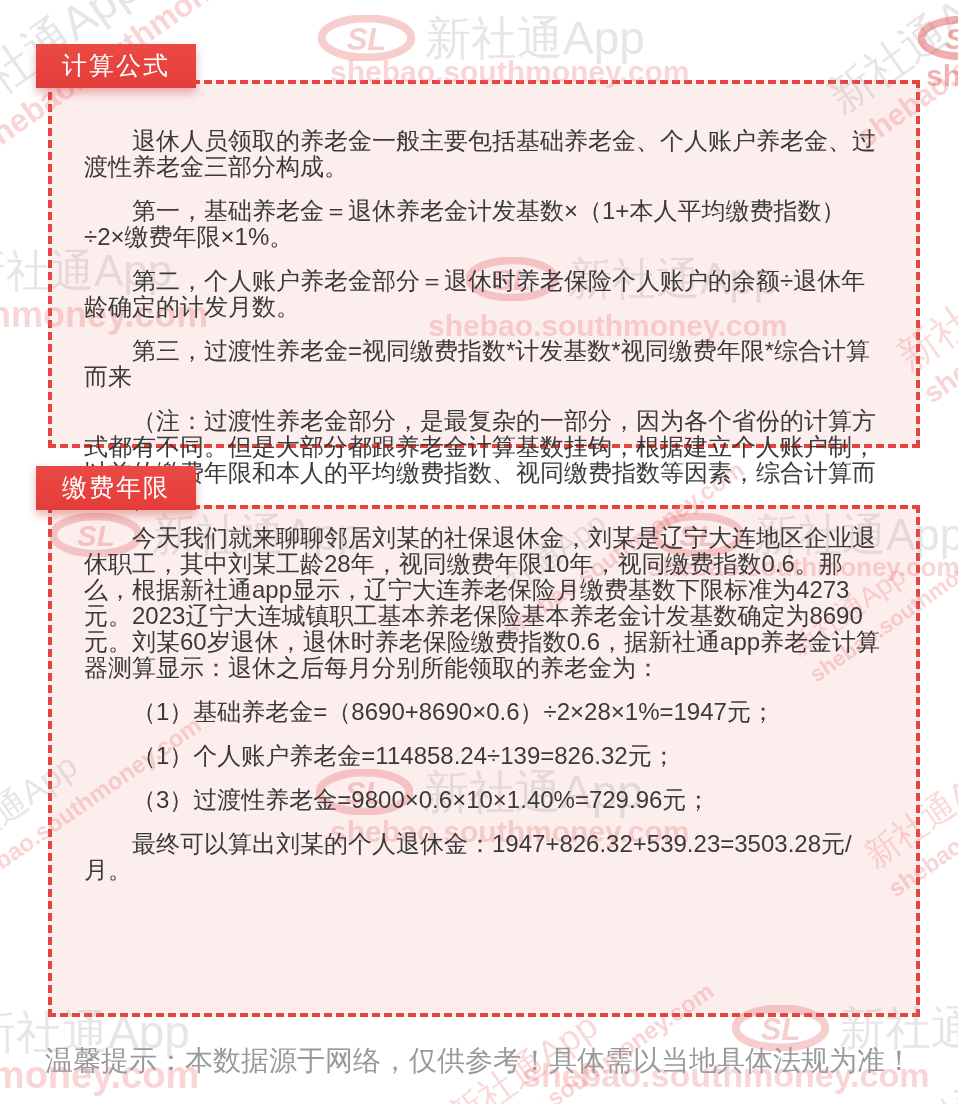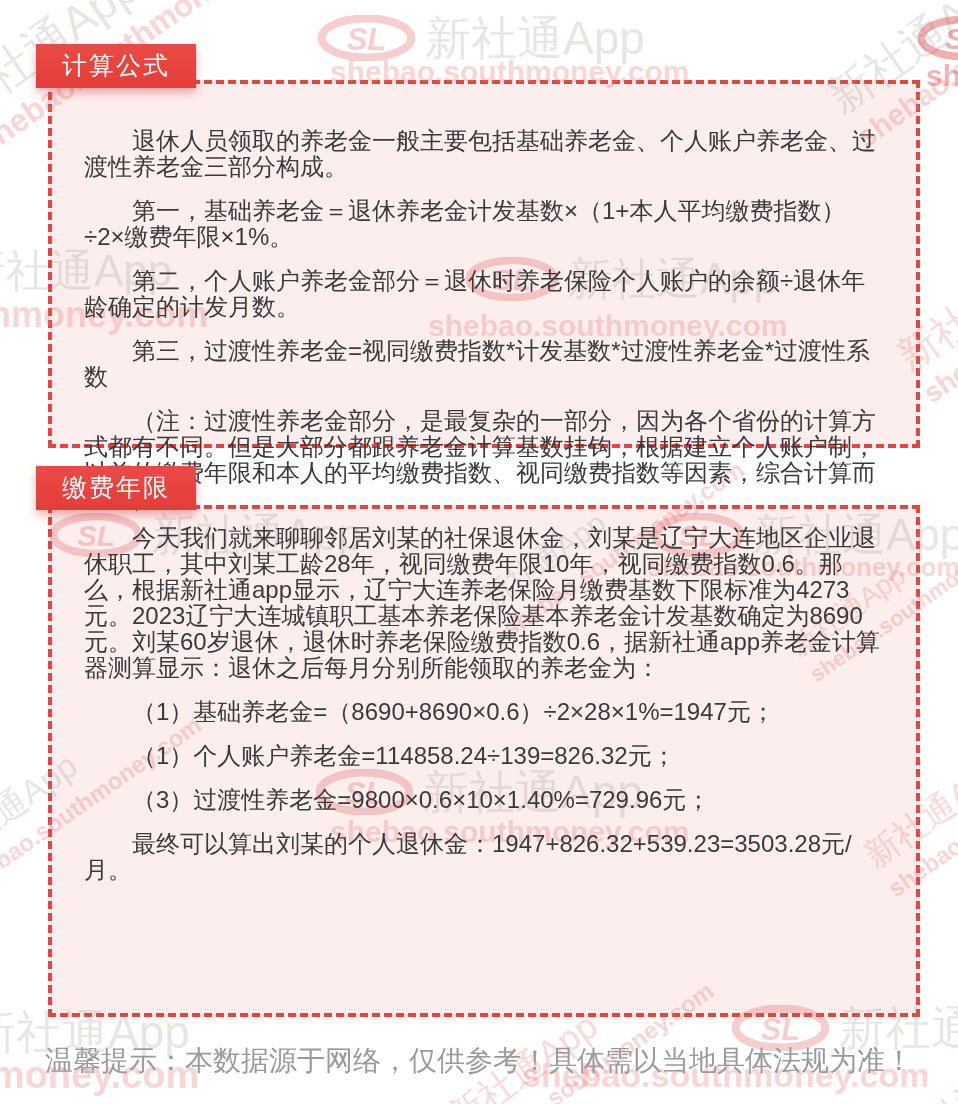--- a/index.html
+++ b/index.html
@@ -178,21 +178,21 @@
         <span class="wm-url-pink" style="font-size: 24px; display: block; margin-top: 8px;">shebao.southmoney.com</span>
       </div>
     </div>
 
   <div class="badge badge-1">计算公式</div>
   <div class="box box-1"></div>
   <div class="box-content content-1">
     <p>退休人员领取的养老金一般主要包括基础养老金、个人账户养老金、过渡性养老金三部分构成。</p>
     <p>第一，基础养老金＝退休养老金计发基数×（1+本人平均缴费指数）÷2×缴费年限×1%。</p>
     <p>第二，个人账户养老金部分＝退休时养老保险个人账户的余额÷退休年龄确定的计发月数。</p>
-    <p>第三，过渡性养老金=视同缴费指数*计发基数*过渡性养老金*过渡性系数</p>
+    <p>第三，过渡性养老金=视同缴费指数*计发基数*视同缴费年限*综合计算而来</p>
     <p>（注：过渡性养老金部分，是最复杂的一部分，因为各个省份的计算方式都有不同。但是大部分都跟养老金计算基数挂钩，根据建立个人账户制，以前的缴费年限和本人的平均缴费指数、视同缴费指数等因素，综合计算而来。）</p>
   </div>
 
   <div class="badge badge-2">缴费年限</div>
   <div class="box box-2"></div>
   <div class="box-content content-2">
     <p>今天我们就来聊聊邻居刘某的社保退休金，刘某是辽宁大连地区企业退休职工，其中刘某工龄28年，视同缴费年限10年，视同缴费指数0.6。那么，根据新社通app显示，辽宁大连养老保险月缴费基数下限标准为4273元。2023辽宁大连城镇职工基本养老保险基本养老金计发基数确定为8690元。刘某60岁退休，退休时养老保险缴费指数0.6，据新社通app养老金计算器测算显示：退休之后每月分别所能领取的养老金为：</p>
     <p>（1）基础养老金=（8690+8690×0.6）÷2×28×1%=1947元；</p>
     <p>（1）个人账户养老金=114858.24÷139=826.32元；</p>
     <p>（3）过渡性养老金=9800×0.6×10×1.40%=729.96元；</p>

